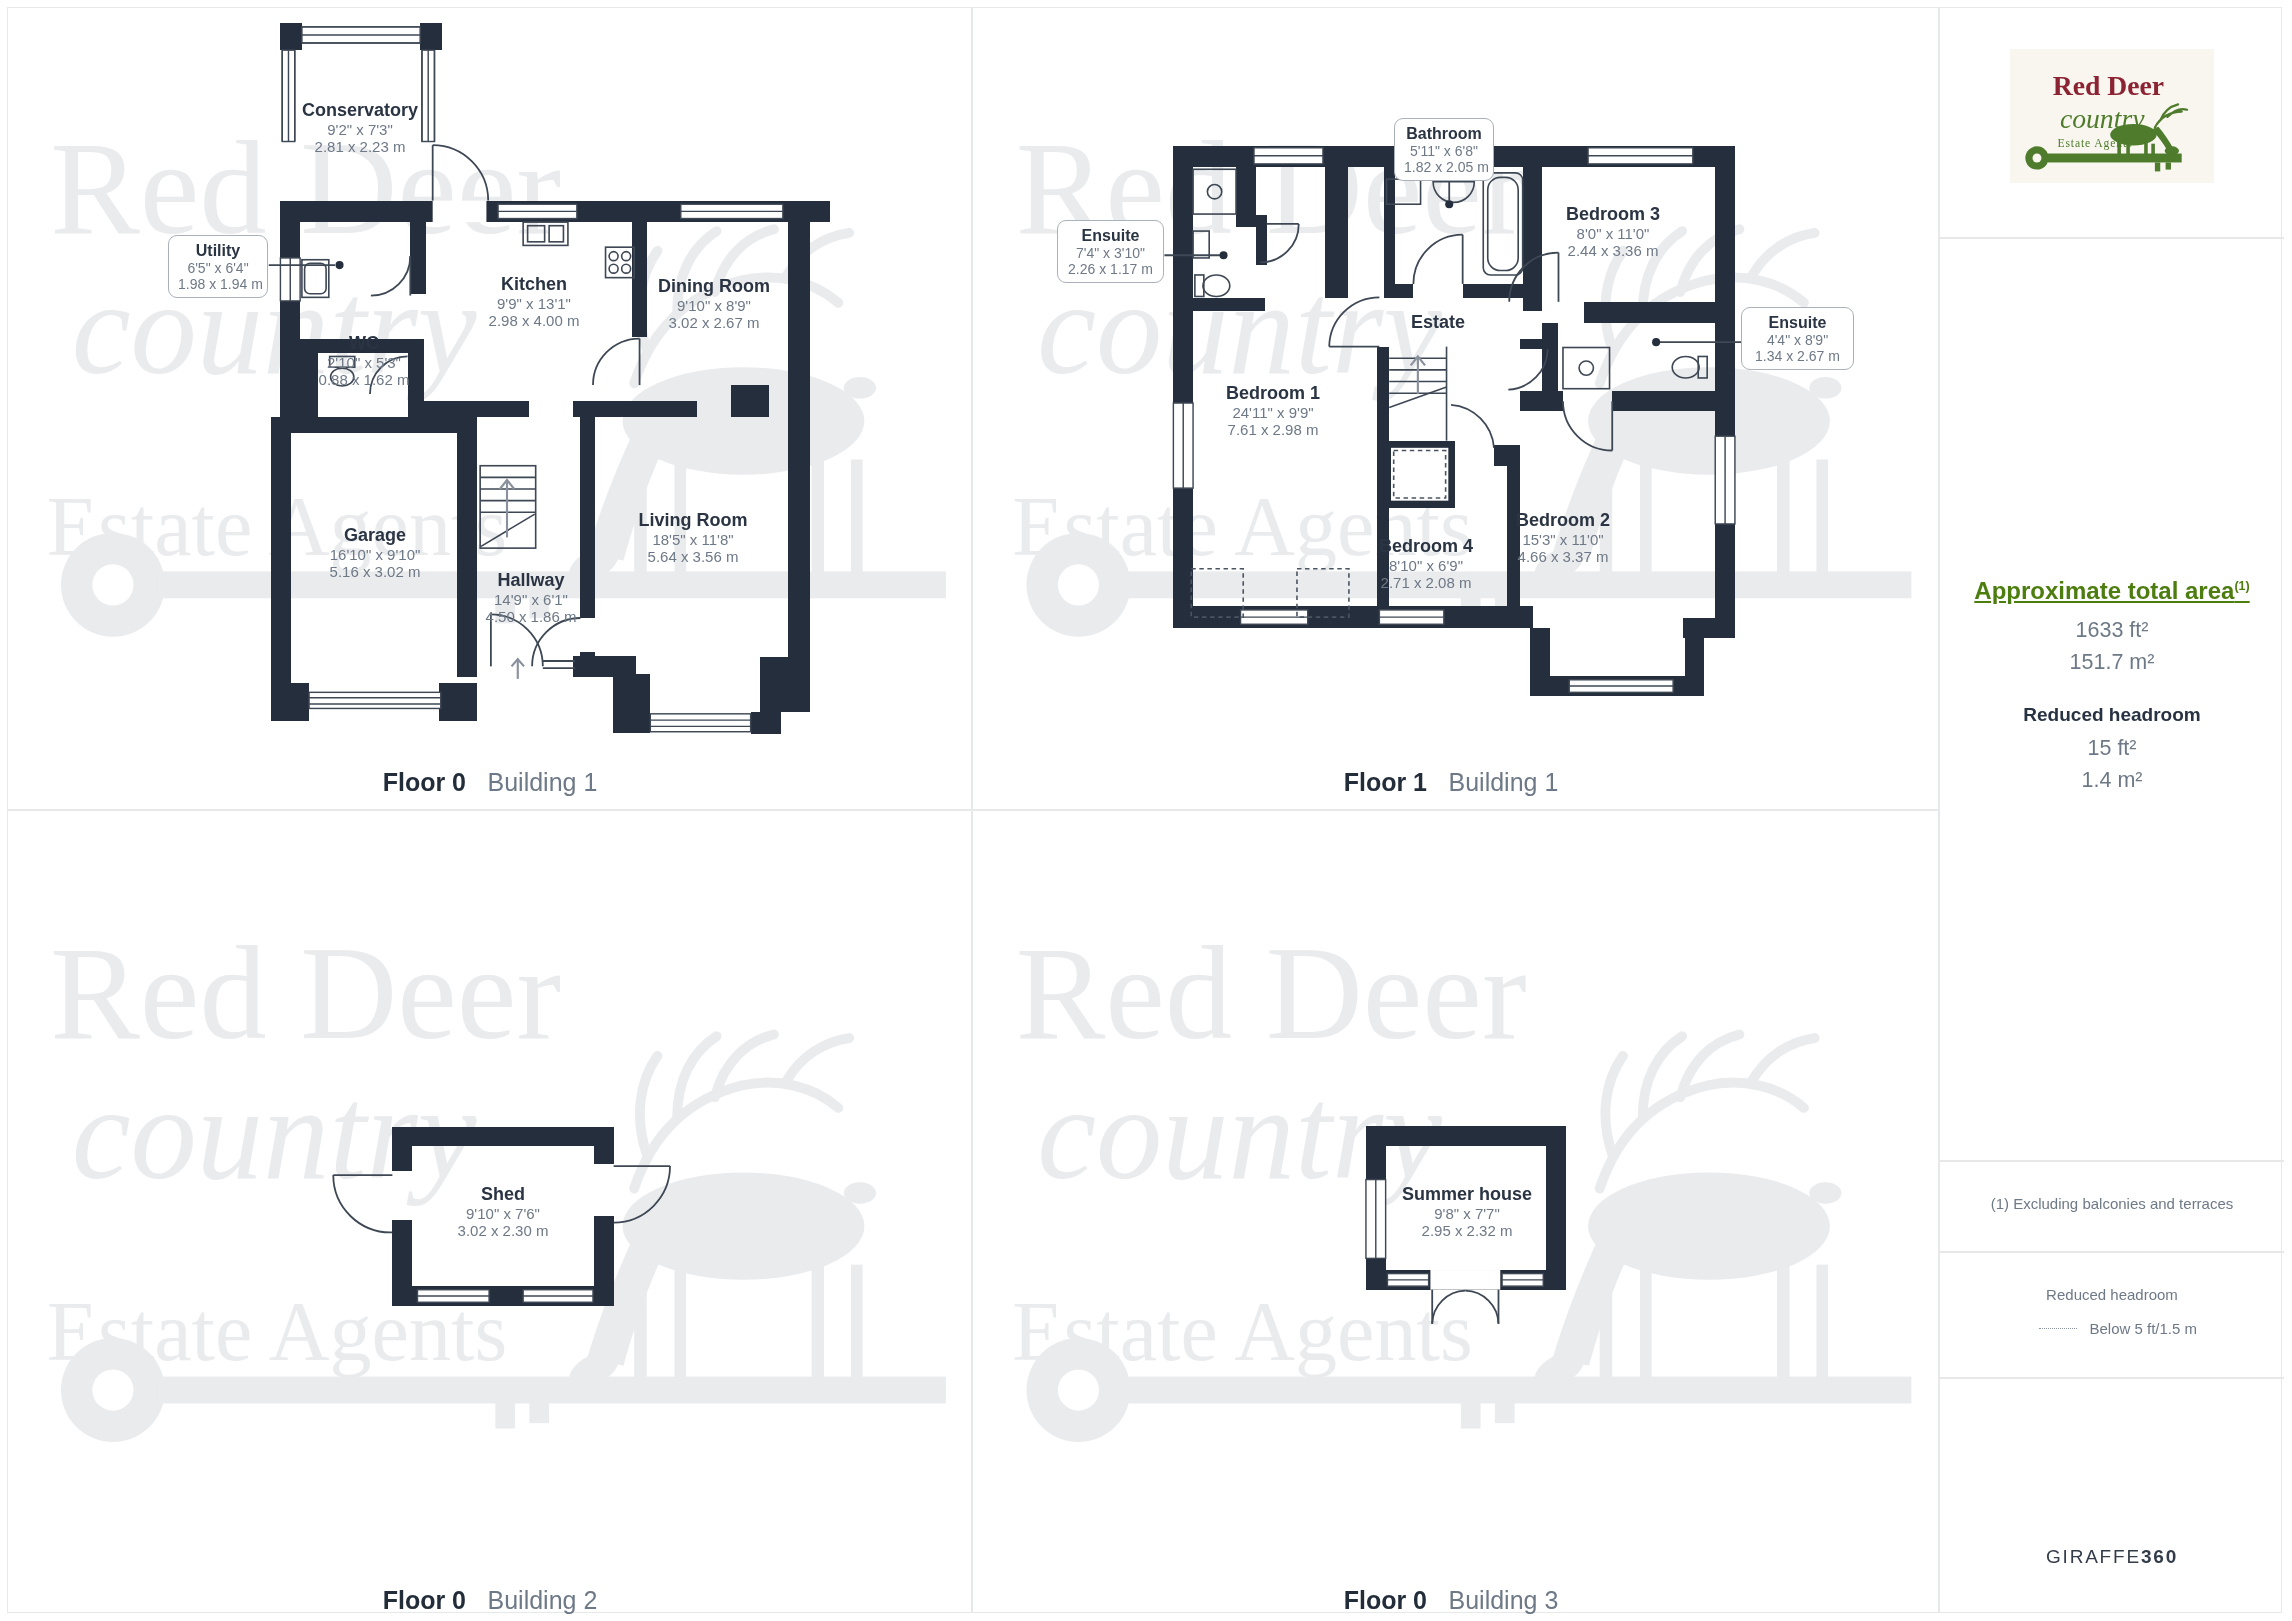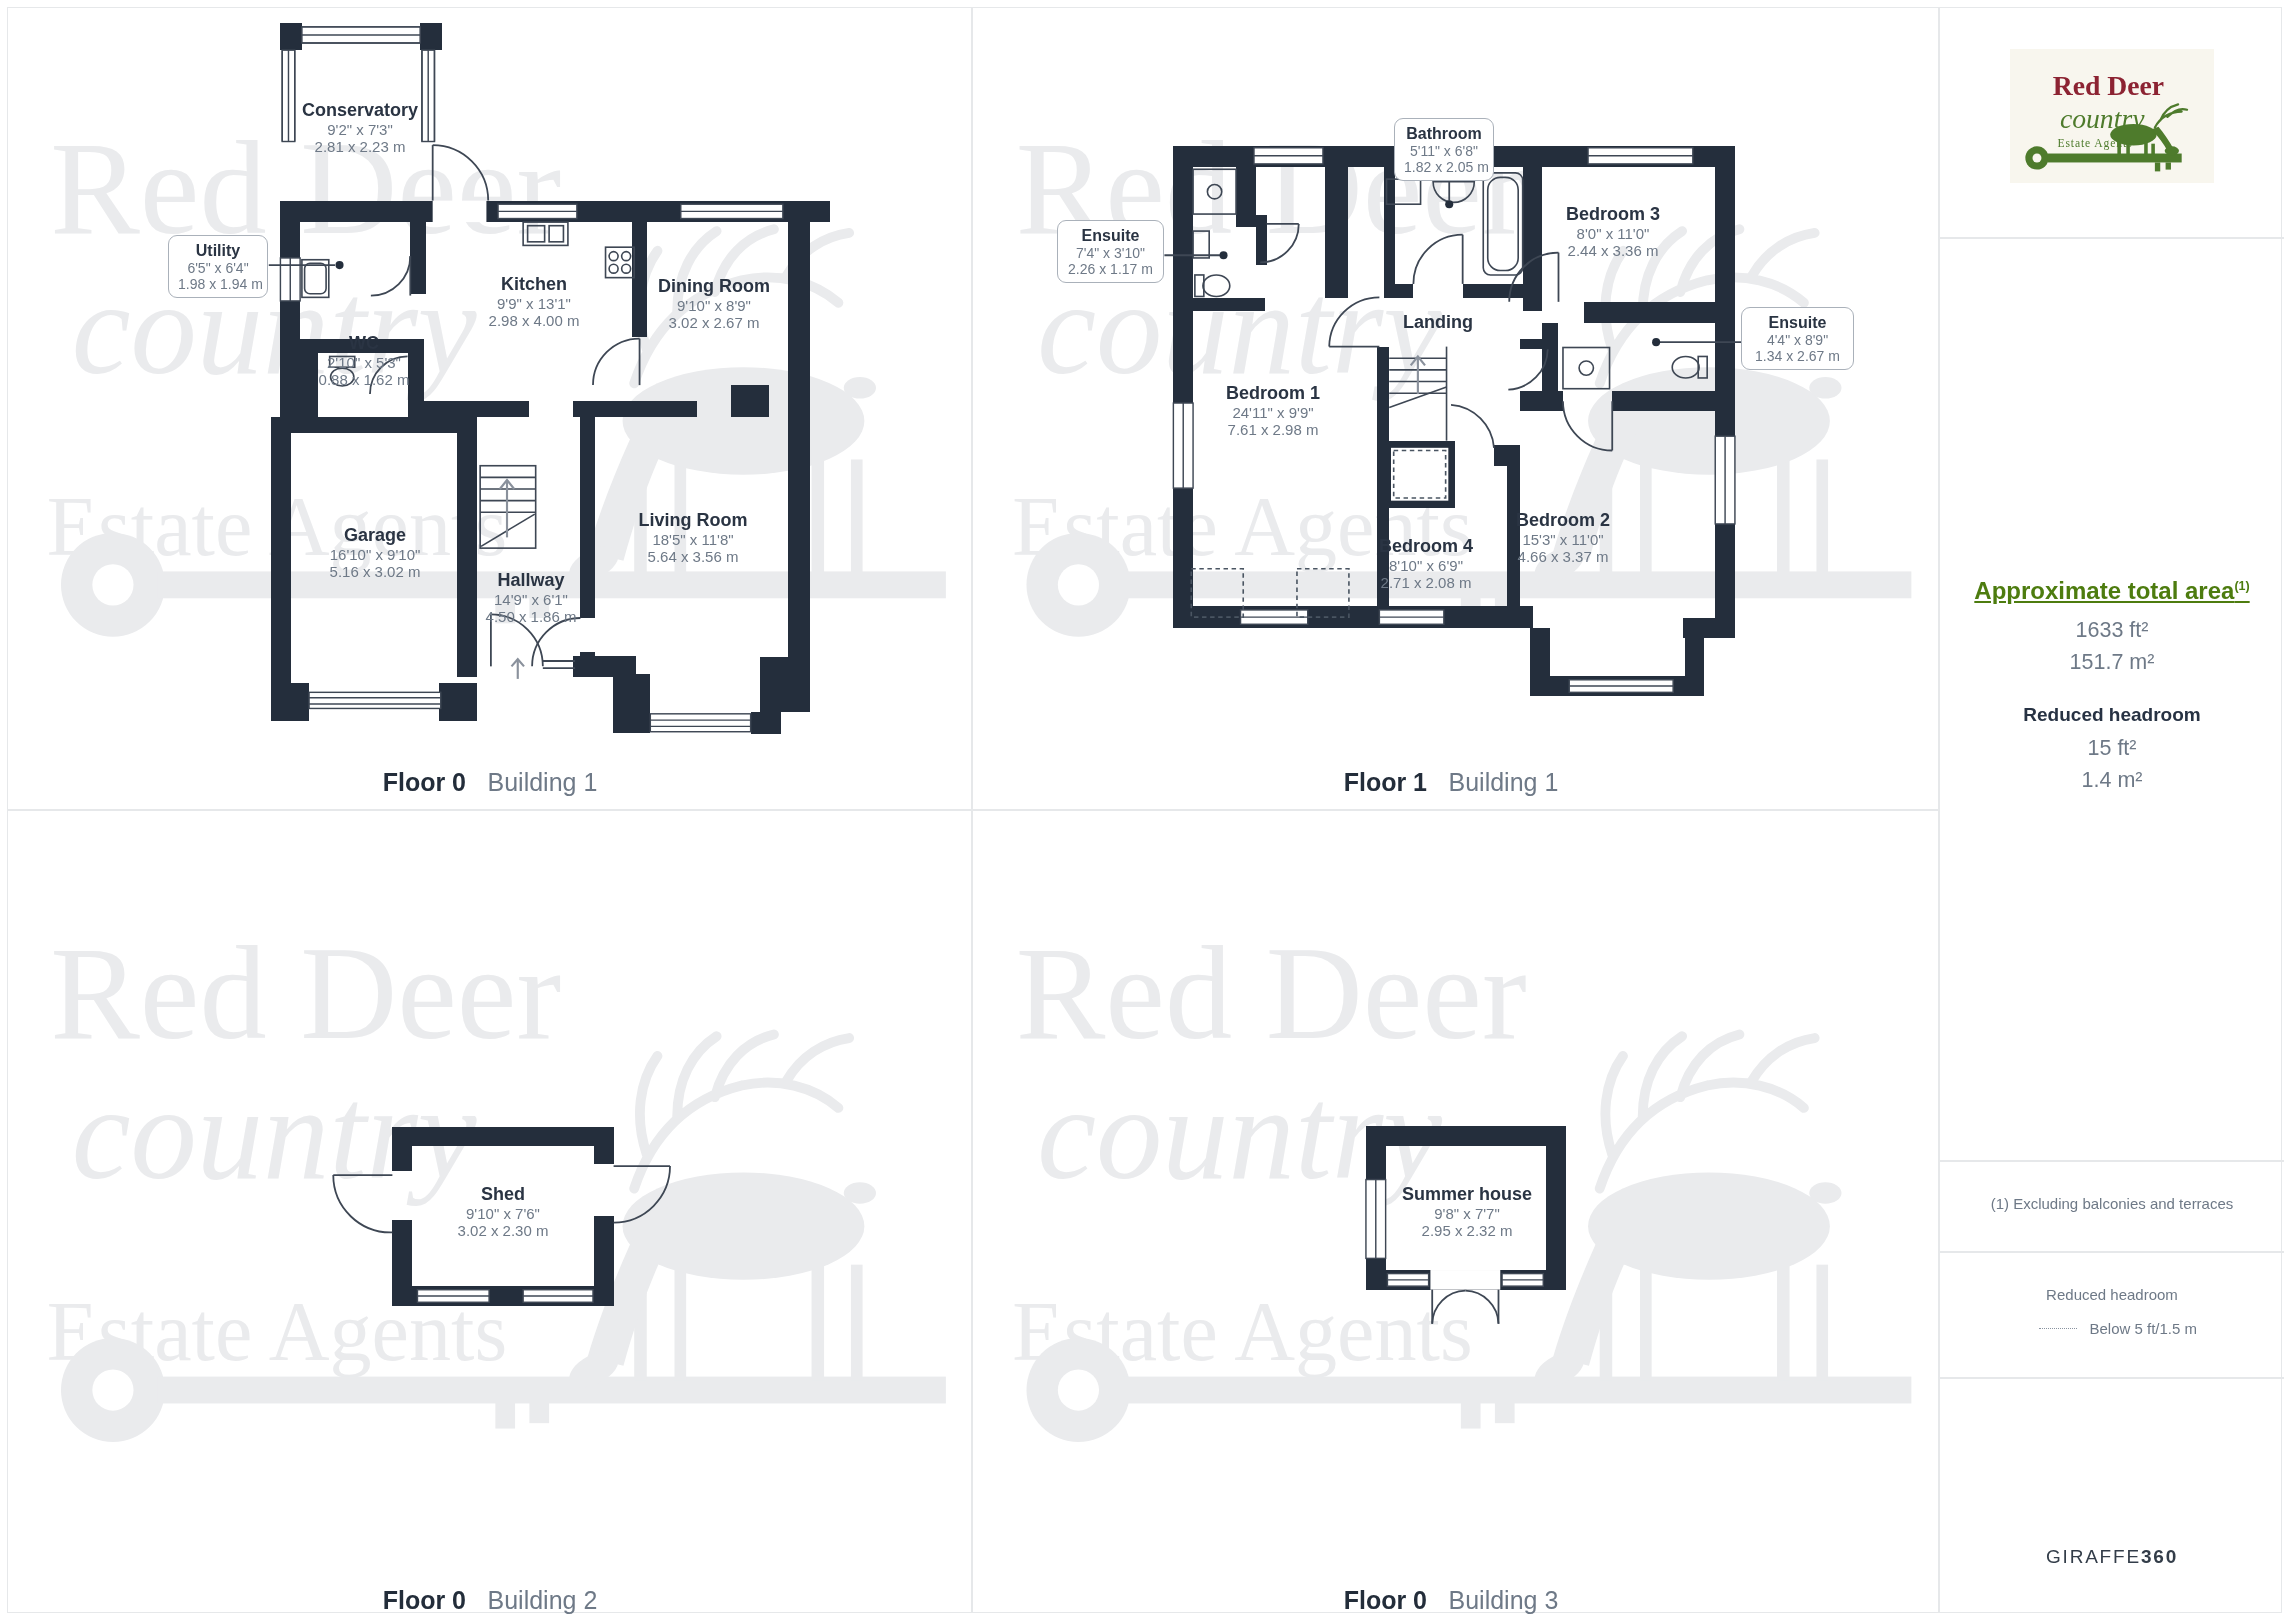--- a/index.html
+++ b/index.html
@@ -421,21 +421,21 @@
     <div class="room-name">Ensuite</div>
     <div class="room-dim">4'4" x 8'9"</div>
     <div class="room-dim">1.34 x 2.67 m</div>
   </div>
   <div class="room-label" style="left:1613px;top:204px;text-align:center;">
     <div class="room-name">Bedroom 3</div>
     <div class="room-dim">8'0" x 11'0"</div>
     <div class="room-dim">2.44 x 3.36 m</div>
   </div>
   <div class="room-label" style="left:1438px;top:312px;">
-    <div class="room-name">Landing</div>
+    <div class="room-name">Estate</div>
   </div>
   <div class="room-label" style="left:1273px;top:383px;">
     <div class="room-name">Bedroom 1</div>
     <div class="room-dim">24'11" x 9'9"</div>
     <div class="room-dim">7.61 x 2.98 m</div>
   </div>
   <div class="room-label" style="left:1426px;top:536px;">
     <div class="room-name">Bedroom 4</div>
     <div class="room-dim">8'10" x 6'9"</div>
     <div class="room-dim">2.71 x 2.08 m</div>

